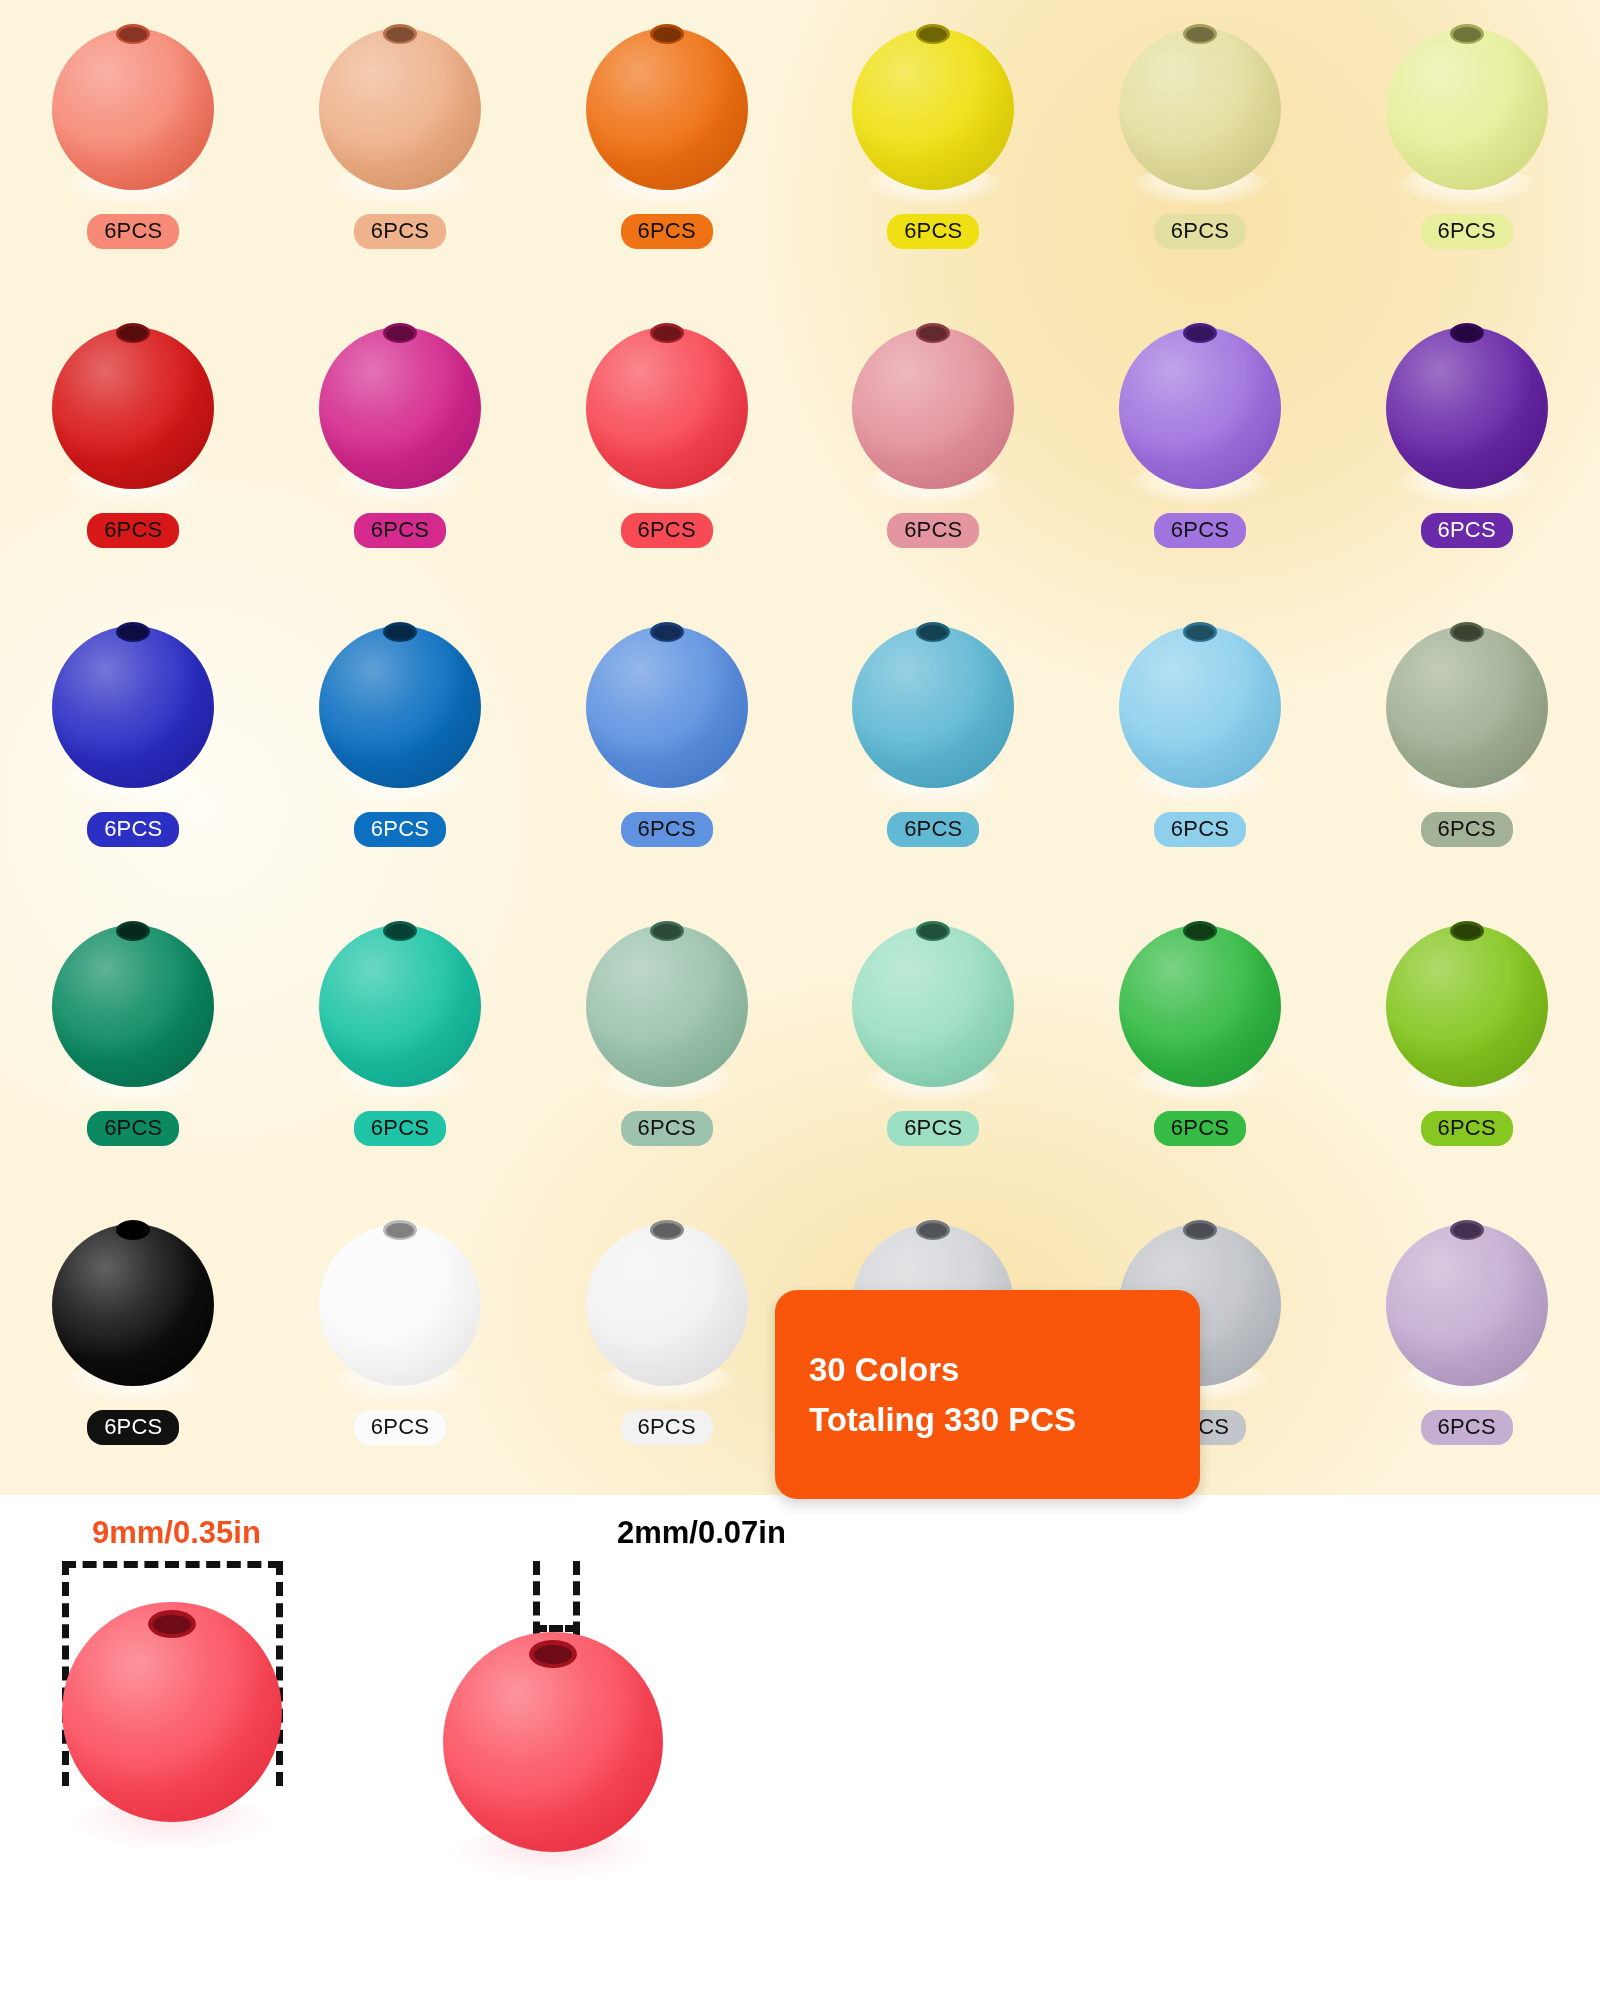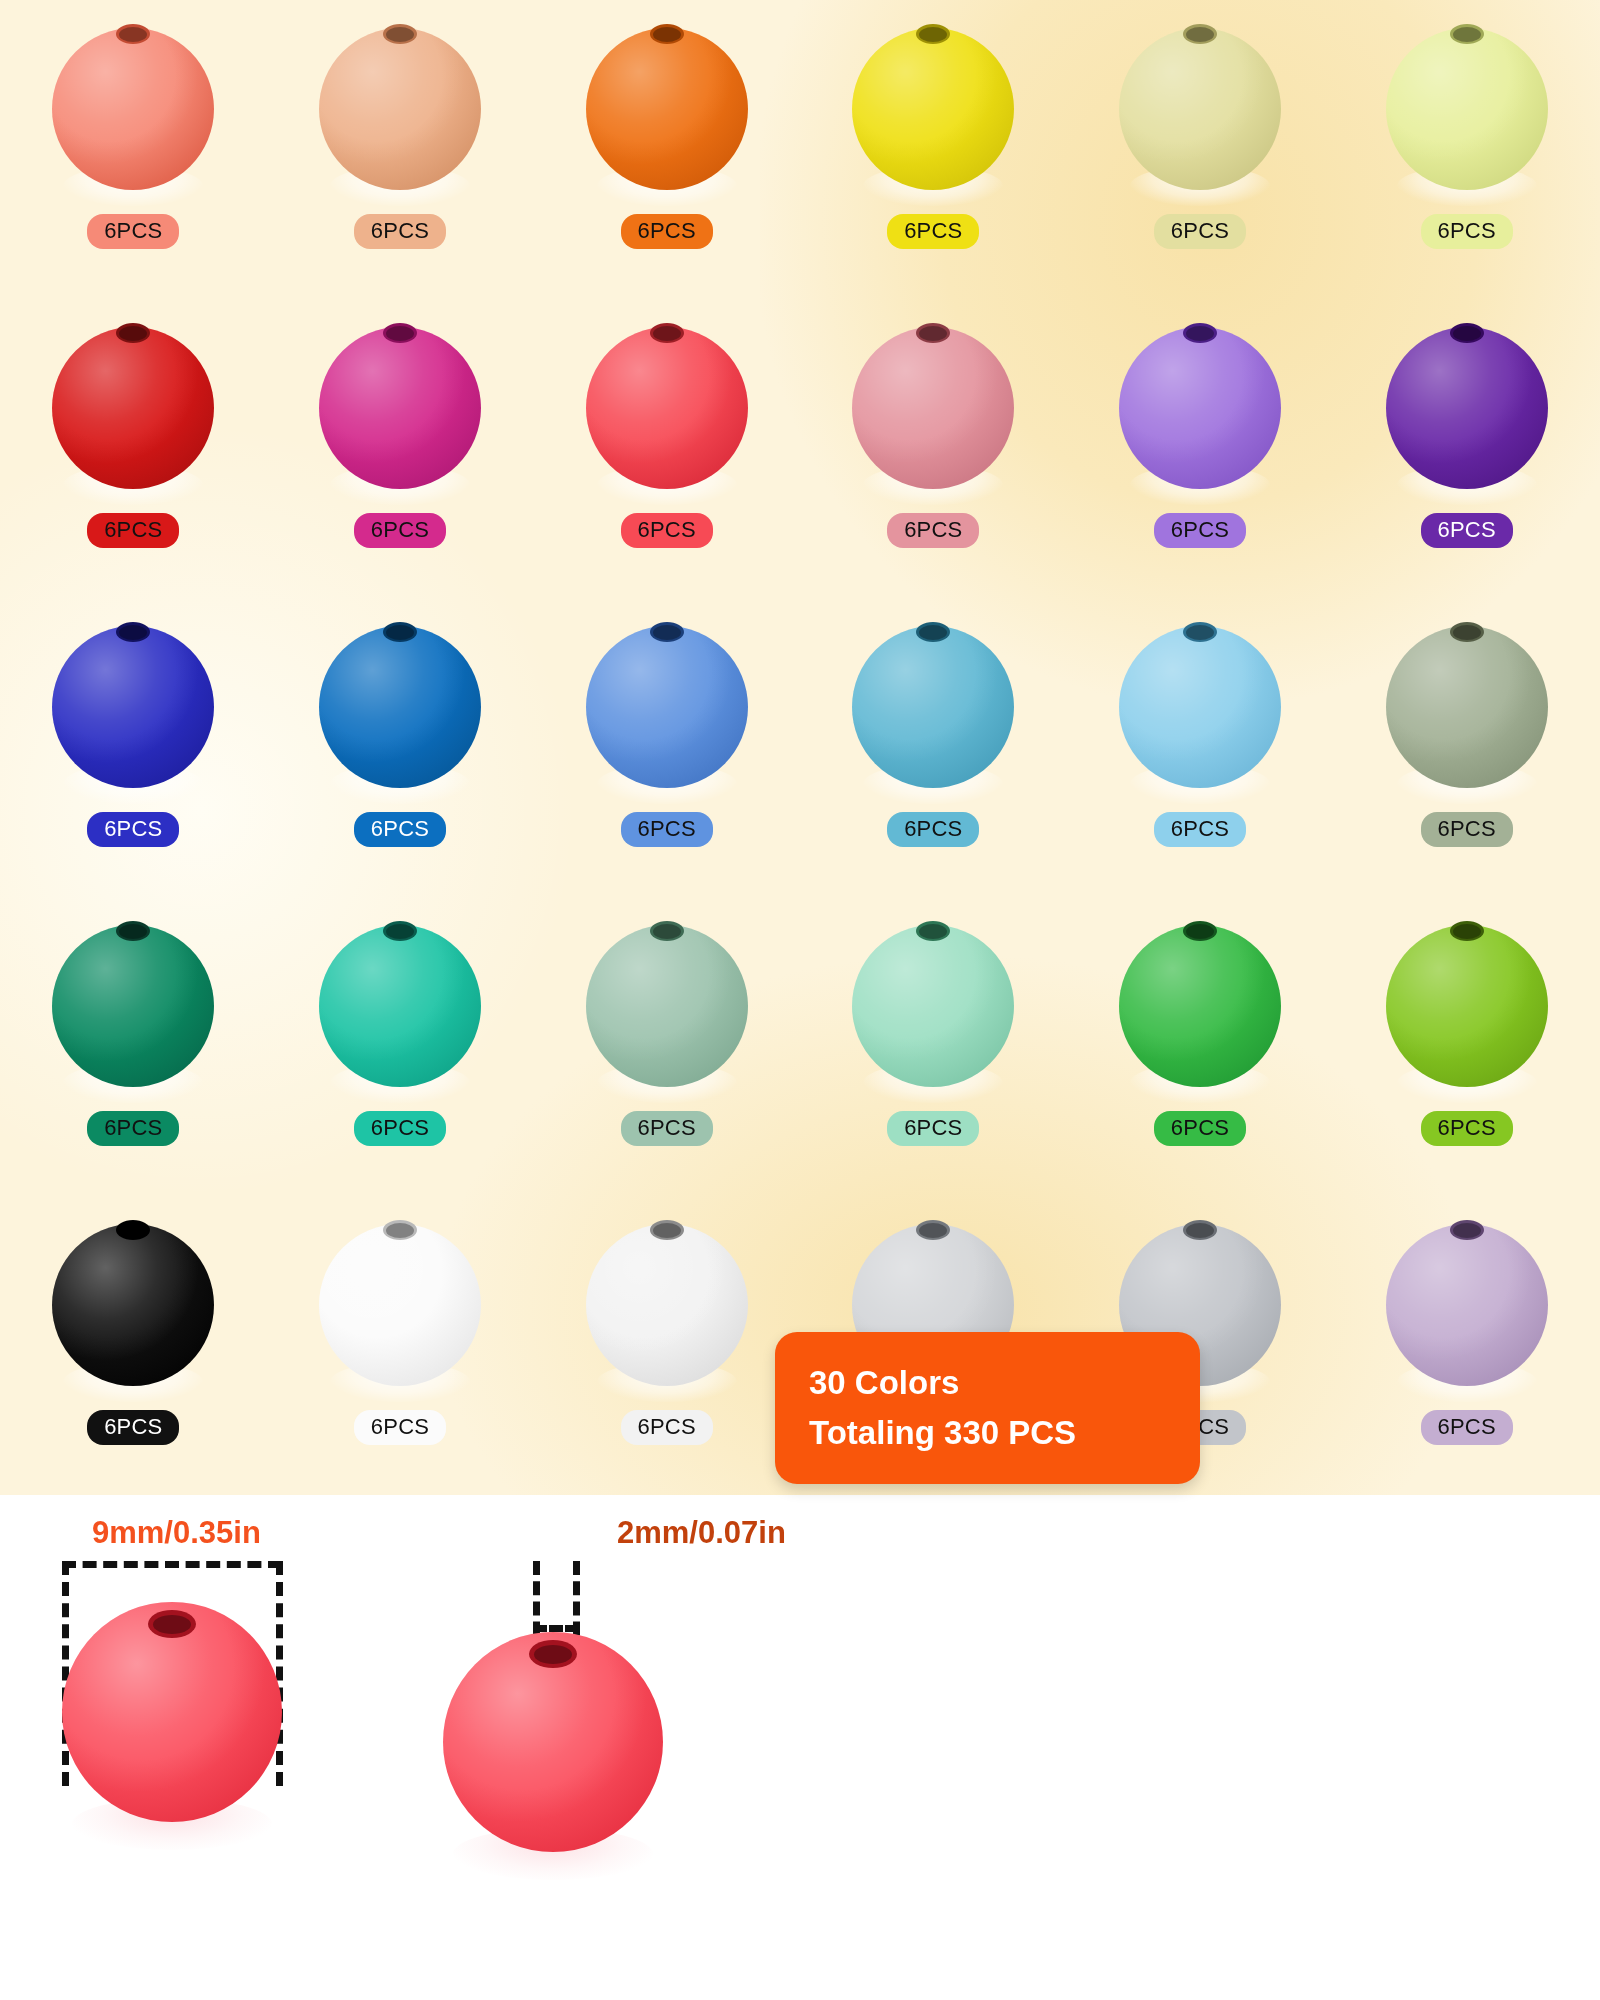--- a/index.html
+++ b/index.html
@@ -149,22 +149,22 @@
   .big-shadow {
     position: absolute; left: 50%;
     transform: translateX(-50%);
     border-radius: 50%;
     background: radial-gradient(ellipse at 50% 30%, rgba(252,220,224,0.85) 0%, rgba(253,235,237,0.40) 50%, rgba(255,255,255,0) 76%);
     z-index: 0;
   }
 
   .info-box {
     position: absolute;
-    left: 775px; top: 1332px;
-    width: 425px; height: 152px;
+    left: 775px; top: 1290px;
+    width: 425px; height: 209px;
     background: #f9560b;
     border-radius: 22px;
     box-shadow: 0 6px 14px rgba(0,0,0,0.16);
     display: flex; flex-direction: column;
     justify-content: center;
     gap: 6px;
     padding: 0 0 0 34px;
   }
   .info-line {
     color: #ffffff;
@@ -433,21 +433,21 @@
     <div class="dash-h" style="left:62px; top:66px; width:220px;"></div>
     <div class="dash-v" style="left:62px; top:66px; height:225px;"></div>
     <div class="dash-v" style="left:276px; top:66px; height:225px;"></div>
 
     <div class="big-bead-wrap" style="left:62px; top:95px; width:220px; height:250px;">
       <div class="big-shadow" style="bottom:-10px; width:200px; height:52px;"></div>
       <div class="big-bead" id="big-bead-1" style="width: 220px; height: 220px; top: 12px; background: radial-gradient(circle at 36% 30%, rgb(251, 79, 94) 0%, rgb(251, 79, 94) 44%, rgb(224, 38, 56) 97%);"></div>
       <div class="big-hole" id="big-hole-1" style="top: 20px; width: 48px; height: 28px; background: rgb(163, 18, 31);"></div>
     </div>
 
-    <div class="dim-label dim-b" style="color: #c2410c; text-align: center;">2mm/0.07in</div>
+    <div class="dim-label dim-b" style="color: #000000; text-align: center;">2mm/0.07in</div>
     <div class="dash-v" style="left:533px; top:66px; height:115px;"></div>
     <div class="dash-v" style="left:573px; top:66px; height:115px;"></div>
     <div class="dash-h" style="left:533px; top:130px; width:46px;"></div>
 
     <div class="big-bead-wrap" style="left:443px; top:125px; width:220px; height:250px;">
       <div class="big-shadow" style="bottom:-10px; width:200px; height:52px;"></div>
       <div class="big-bead" id="big-bead-2" style="width: 220px; height: 220px; top: 12px; background: radial-gradient(circle at 36% 30%, rgb(251, 79, 94) 0%, rgb(251, 79, 94) 44%, rgb(224, 38, 56) 97%);"></div>
       <div class="big-hole" id="big-hole-2" style="top: 20px; width: 48px; height: 28px; background: rgb(163, 18, 31);"></div>
     </div>
   </div>

